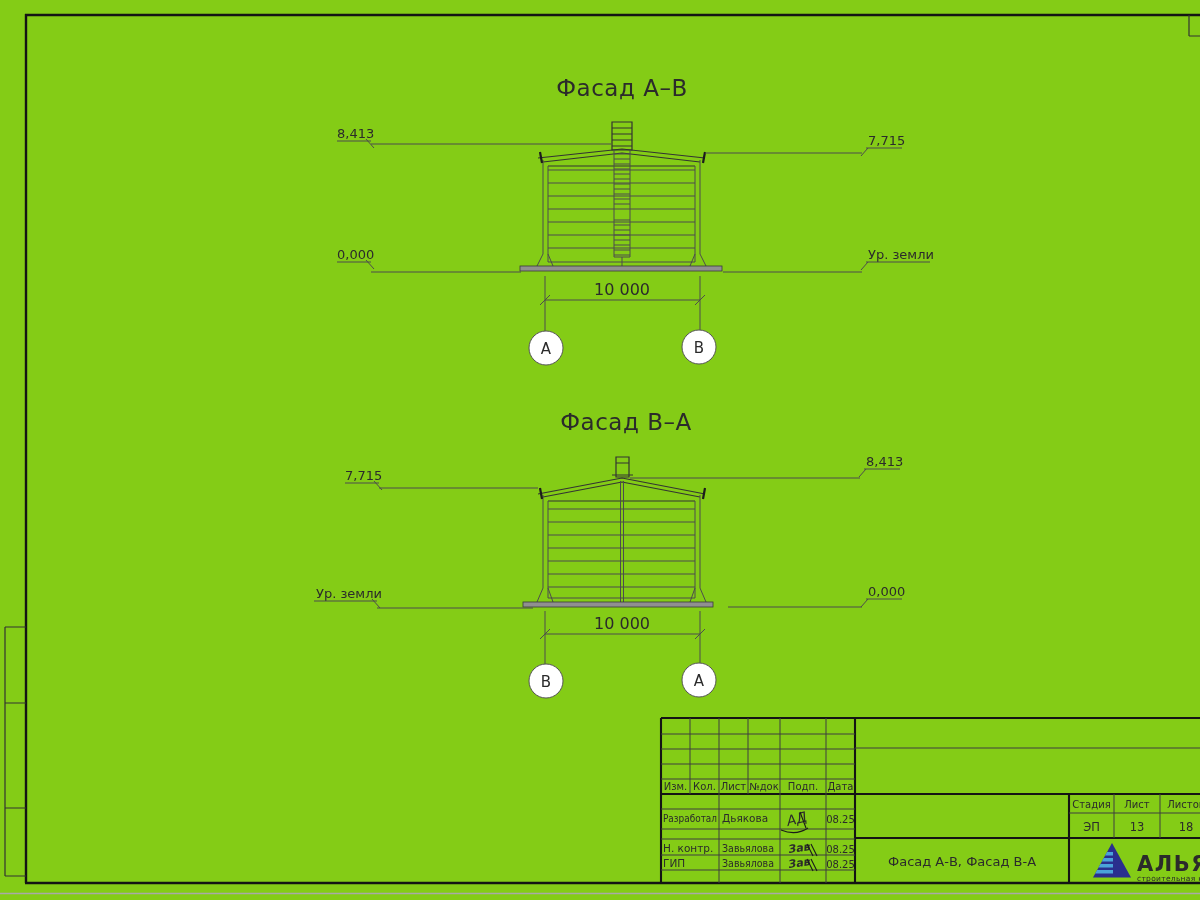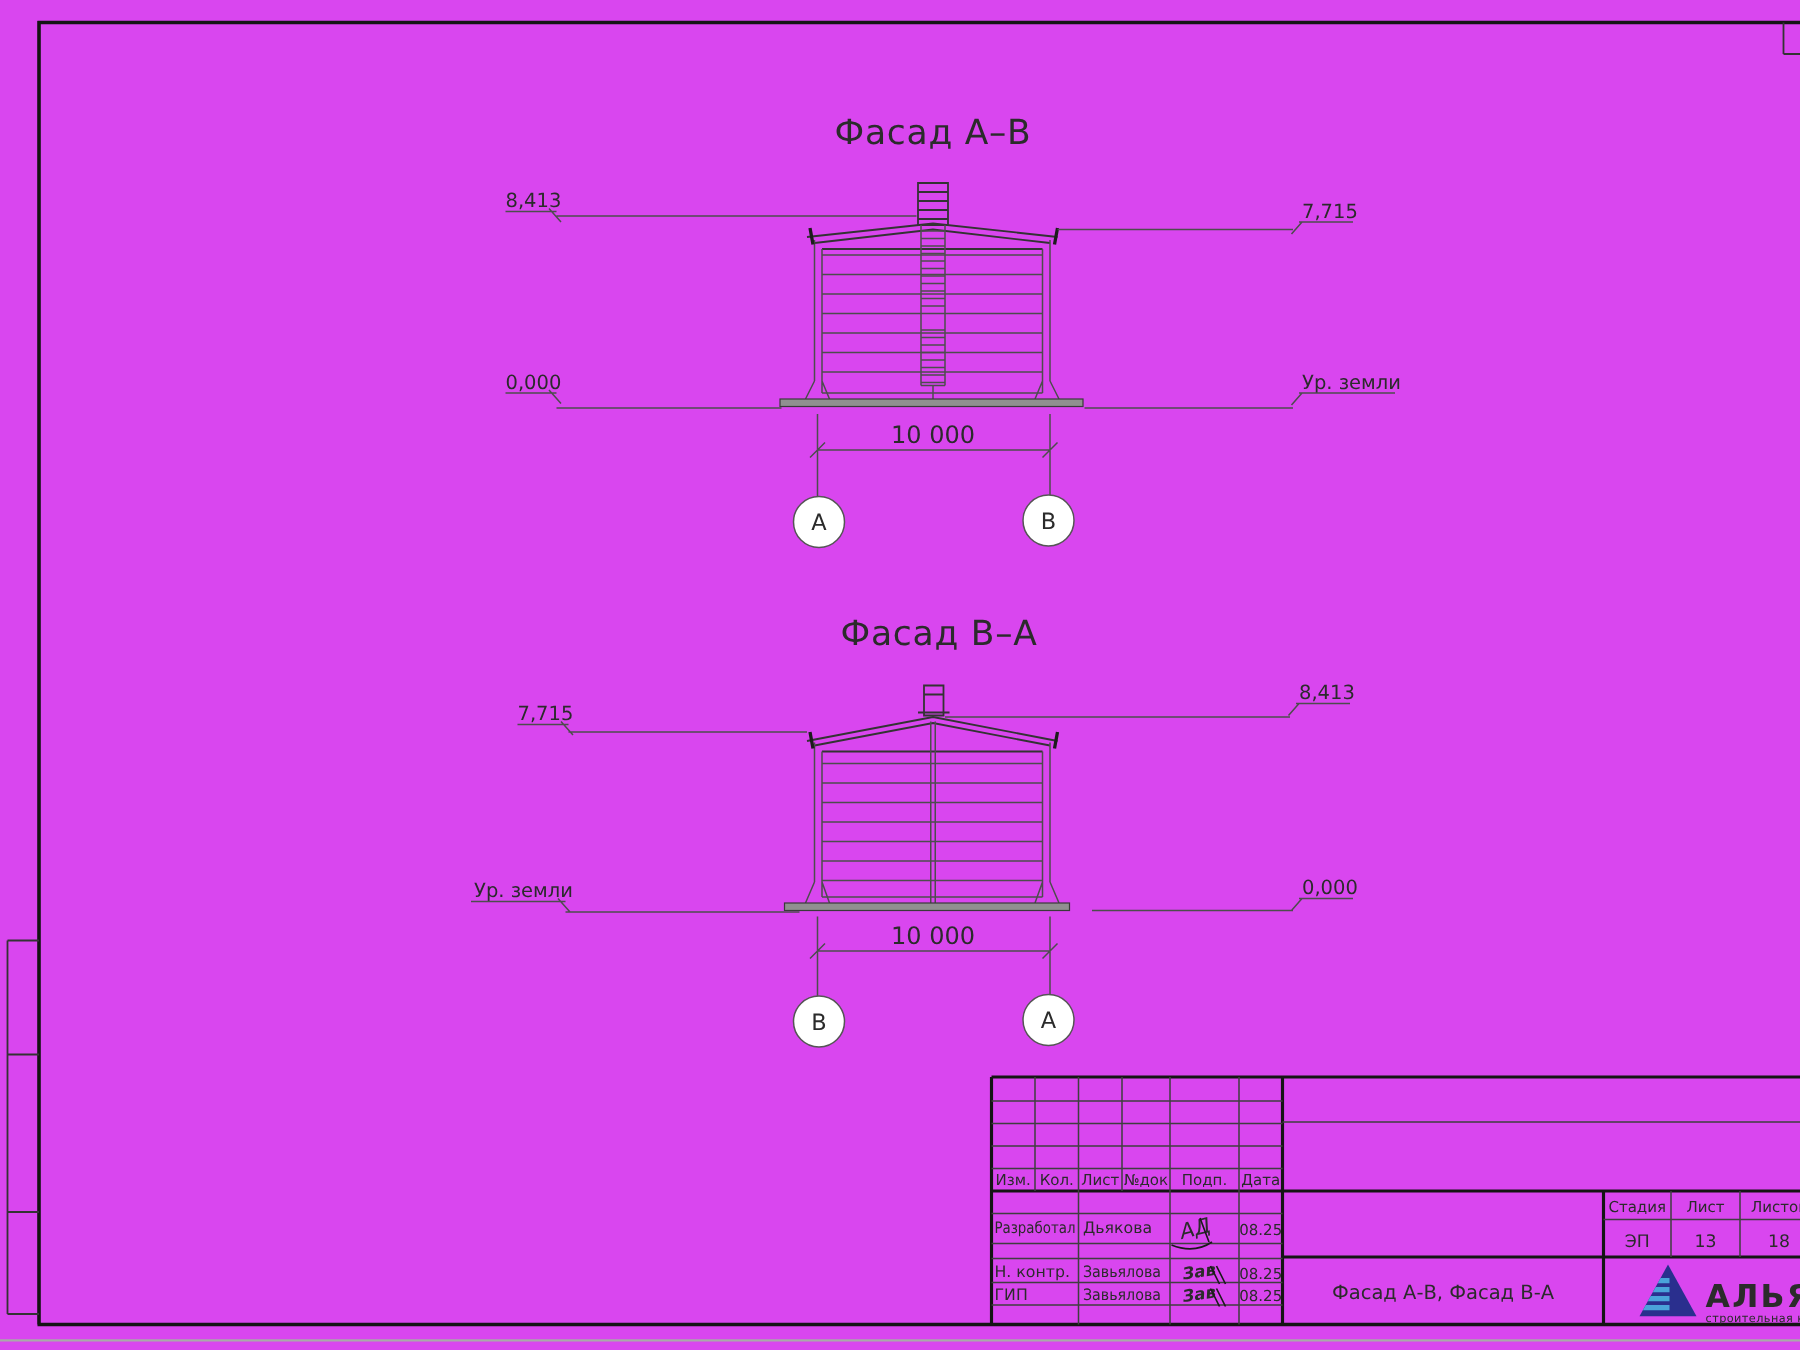--- a/index.html
+++ b/index.html
@@ -1,16 +1,16 @@
 <!DOCTYPE html>
 <html><head>
 <meta charset="utf-8">
 <style>
   html,body{margin:0;padding:0;background:#ffffff;}
-  .page{position:relative;width:1200px;height:900px;background:#d946ef;overflow:hidden;}
+  .page{position:relative;width:1200px;height:900px;background:#84cc16;overflow:hidden;}
   svg{display:block;overflow:hidden;}
   text{font-family:"DejaVu Sans","Liberation Sans",sans-serif;fill:#2b2b2b;}
   .t-title{font-size:23px;letter-spacing:0.5px;}
   .t-elev{font-size:13px;}
   .t-dim{font-size:16px;}
   .t-axis{font-size:15px;}
   .t-tb{font-size:10.5px;}
   .t-tbs{font-size:10px;}
   .t-num{font-size:11.5px;}
   .t-doc{font-size:13px;}

